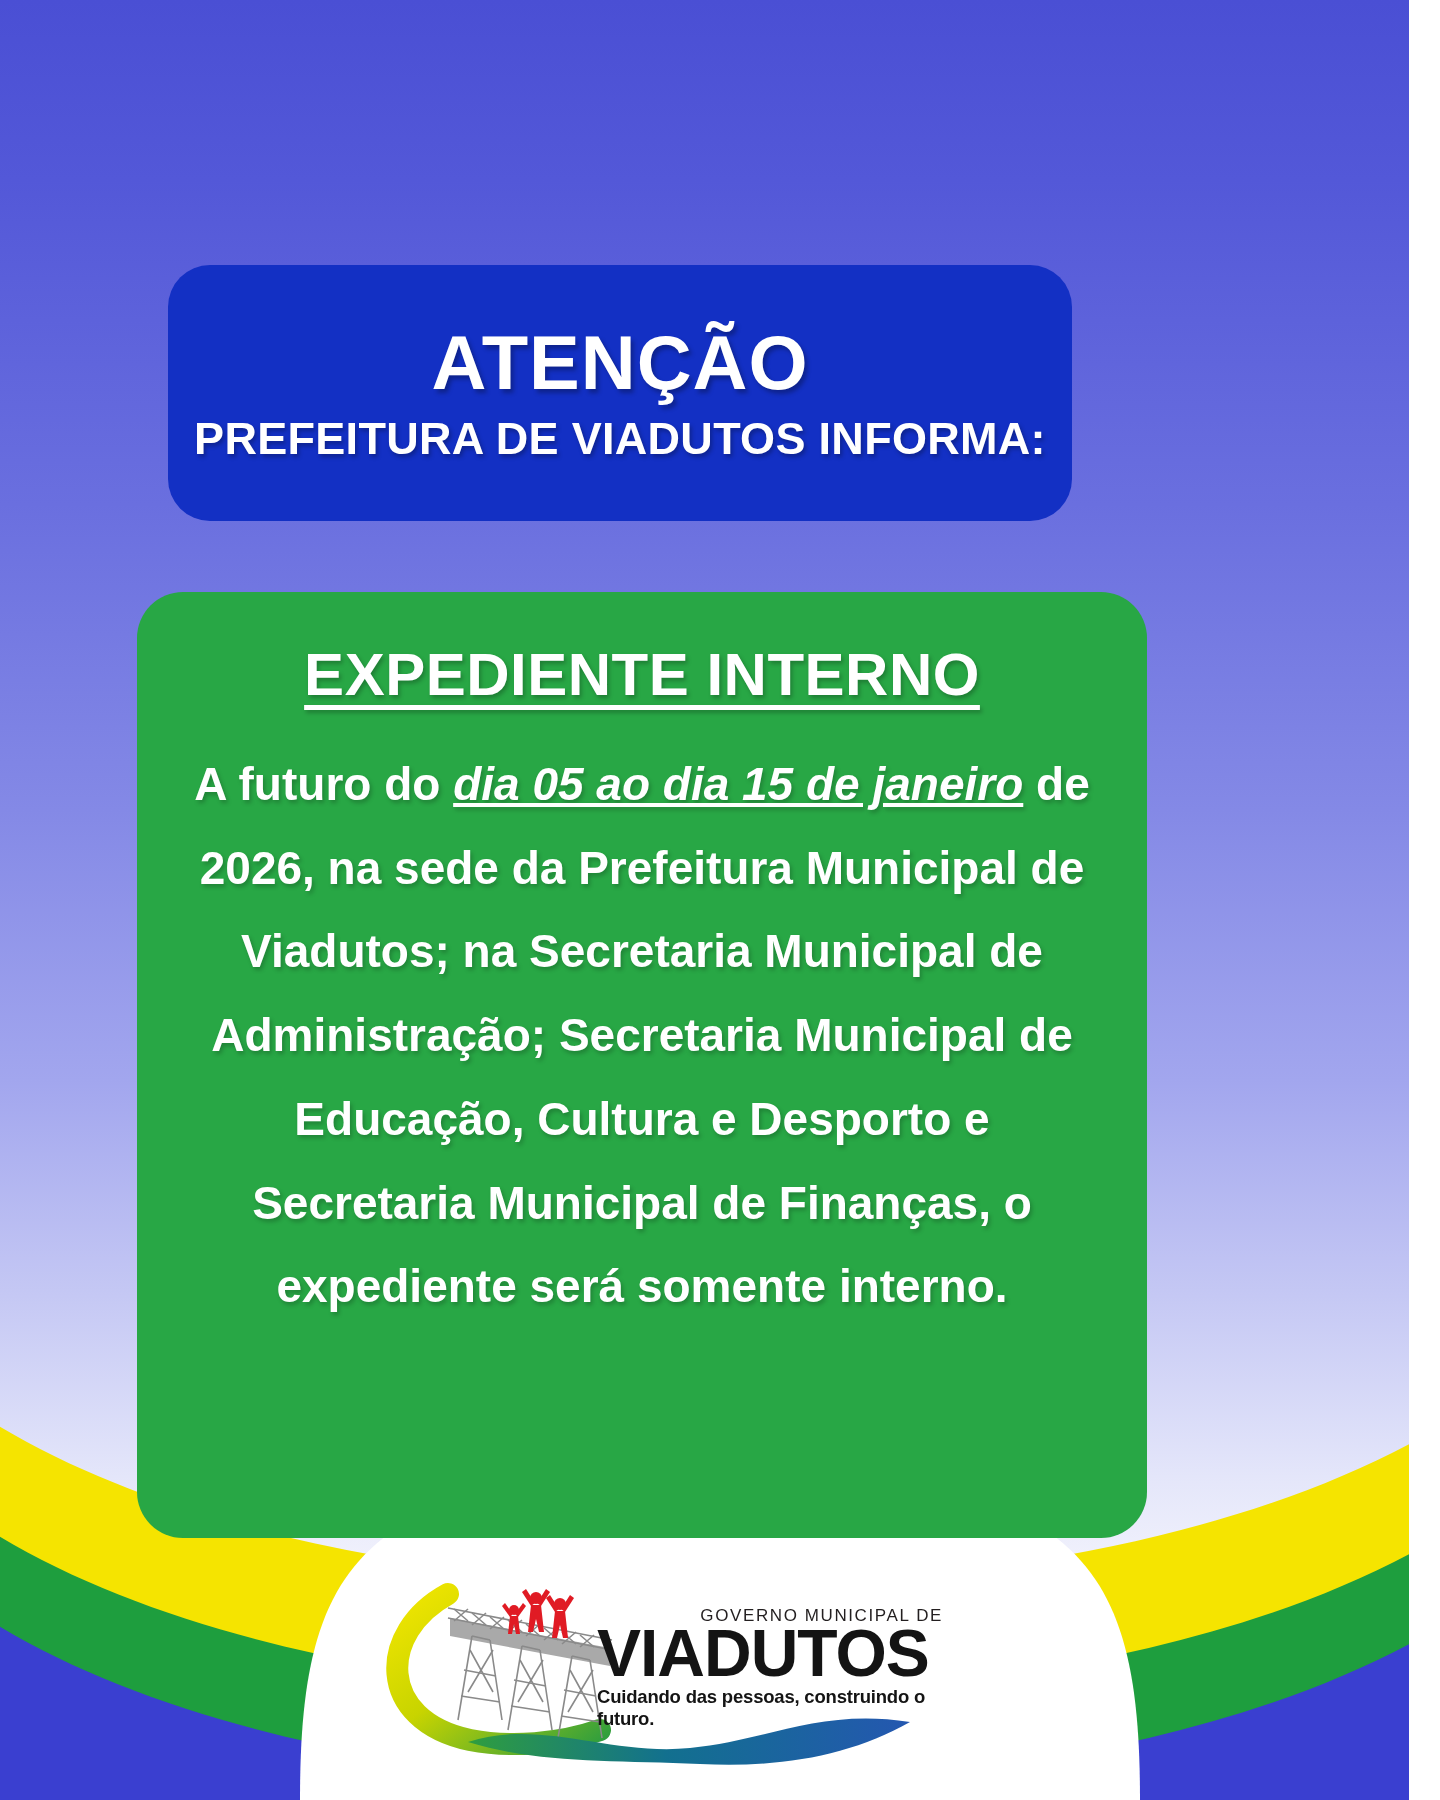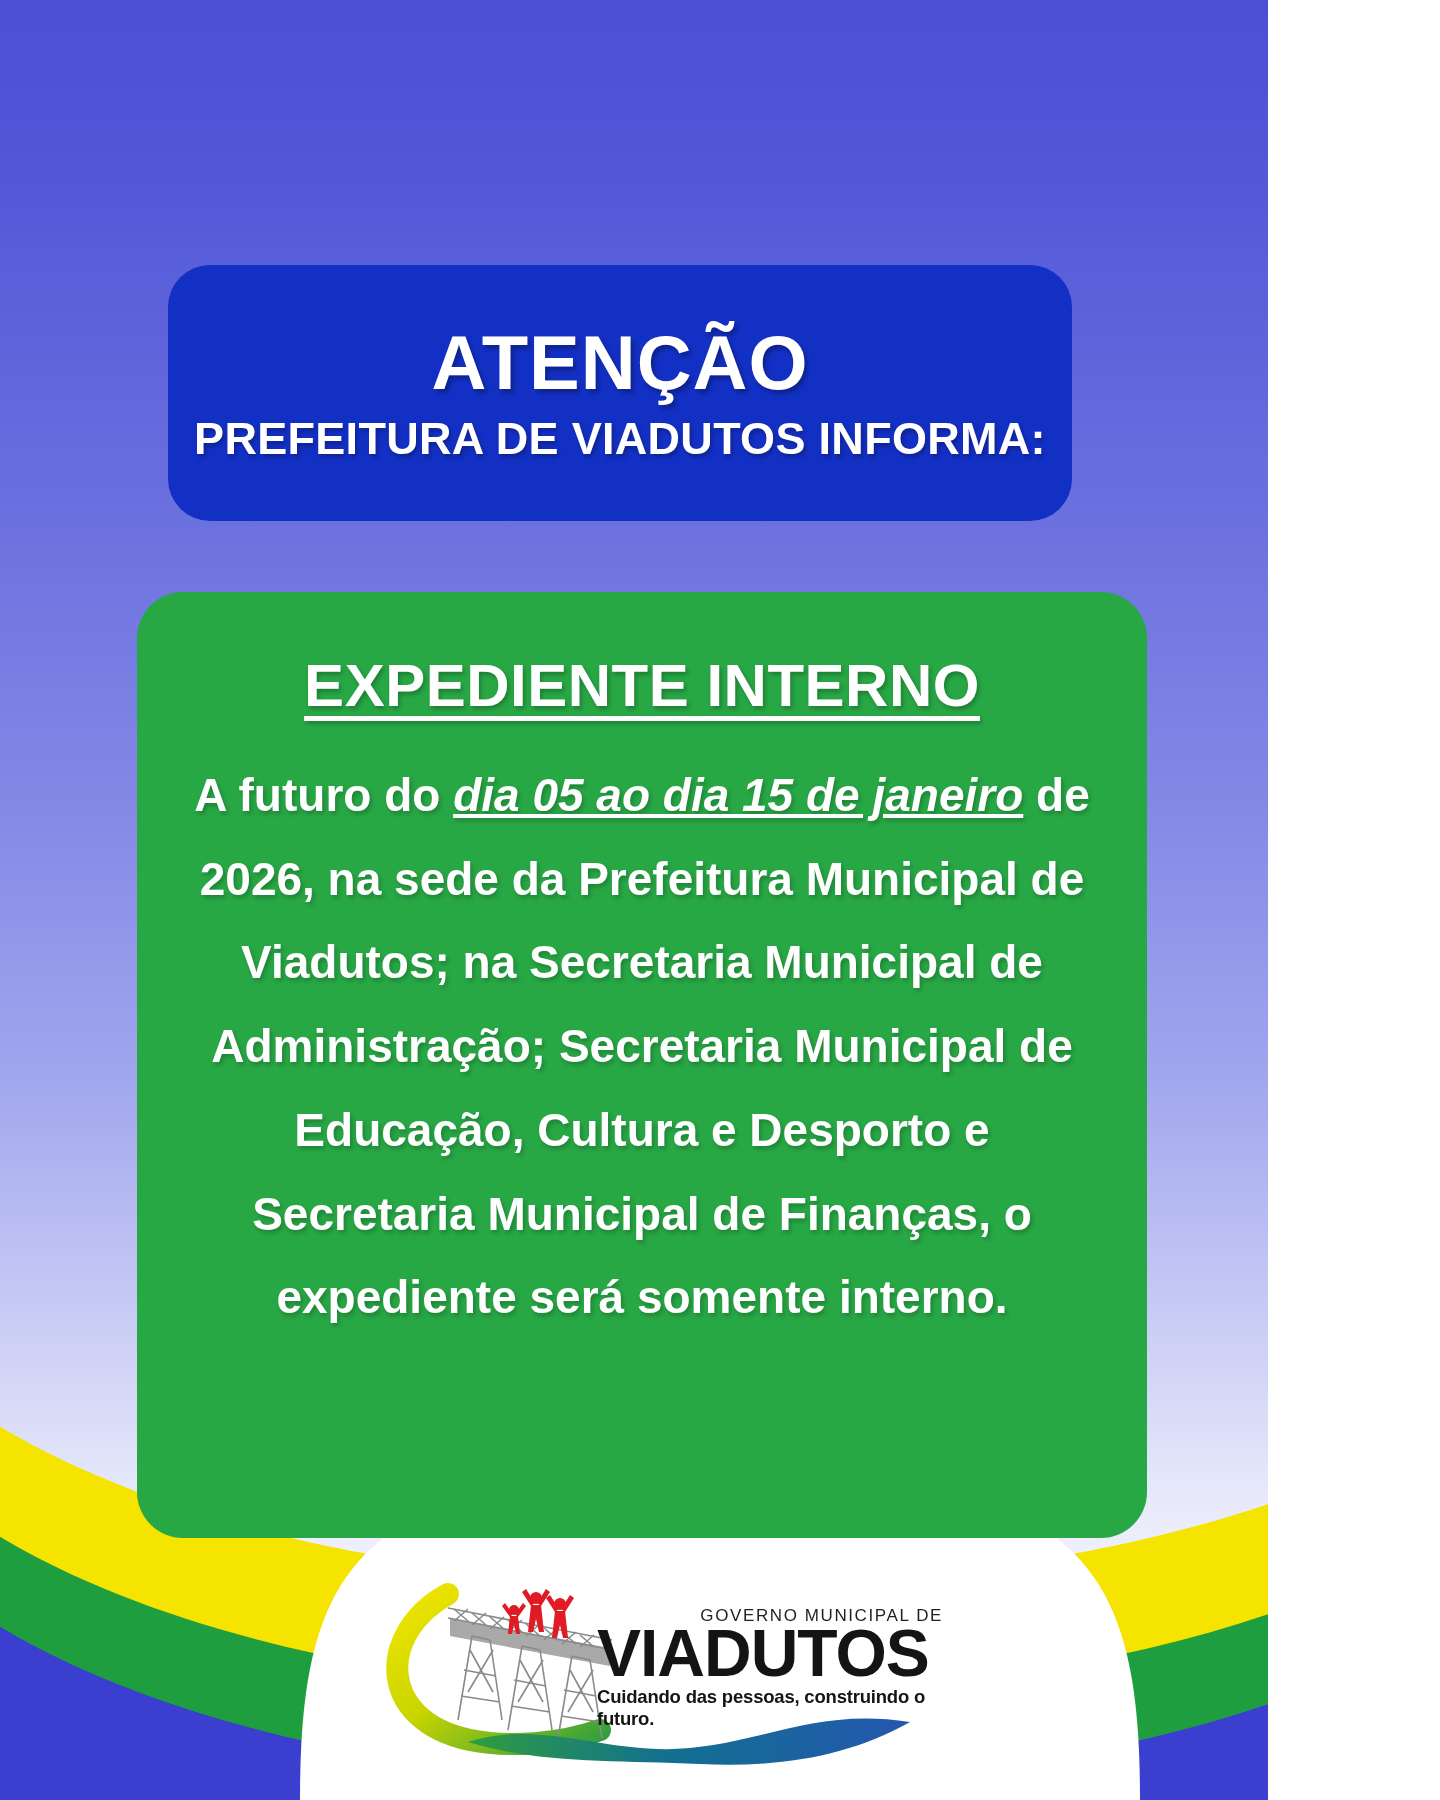--- a/index.html
+++ b/index.html
@@ -6,21 +6,21 @@
     margin: 0;
     padding: 0;
     background: #ffffff;
   }
   body {
     font-family: "Liberation Sans", sans-serif;
   }
 
   .poster {
     position: relative;
-    width: 1268px;
+    width: 1409px;
     height: 1800px;
     overflow: hidden;
     background: linear-gradient(180deg,
         #4a4fd4 0%,
         #5358d8 10%,
         #6a6fdf 28%,
         #8489e6 45%,
         #a2a6ee 60%,
         #c5c8f4 72%,
         #e4e6fa 82%,
@@ -78,21 +78,21 @@
   
   .body-card {
     position: absolute;
     left: 137px;
     top: 592px;
     width: 1010px;
     height: 946px;
     background: #28a745;
     border-radius: 46px;
     box-sizing: border-box;
-    padding: 49px 38px 30px 38px;
+    padding: 38px 38px 30px 38px;
     display: flex;
     flex-direction: column;
     align-items: center;
   }
   .body-heading {
     color: #ffffff;
     font-size: 60px;
     font-weight: bold;
     letter-spacing: 0.5px;
     text-align: center;

